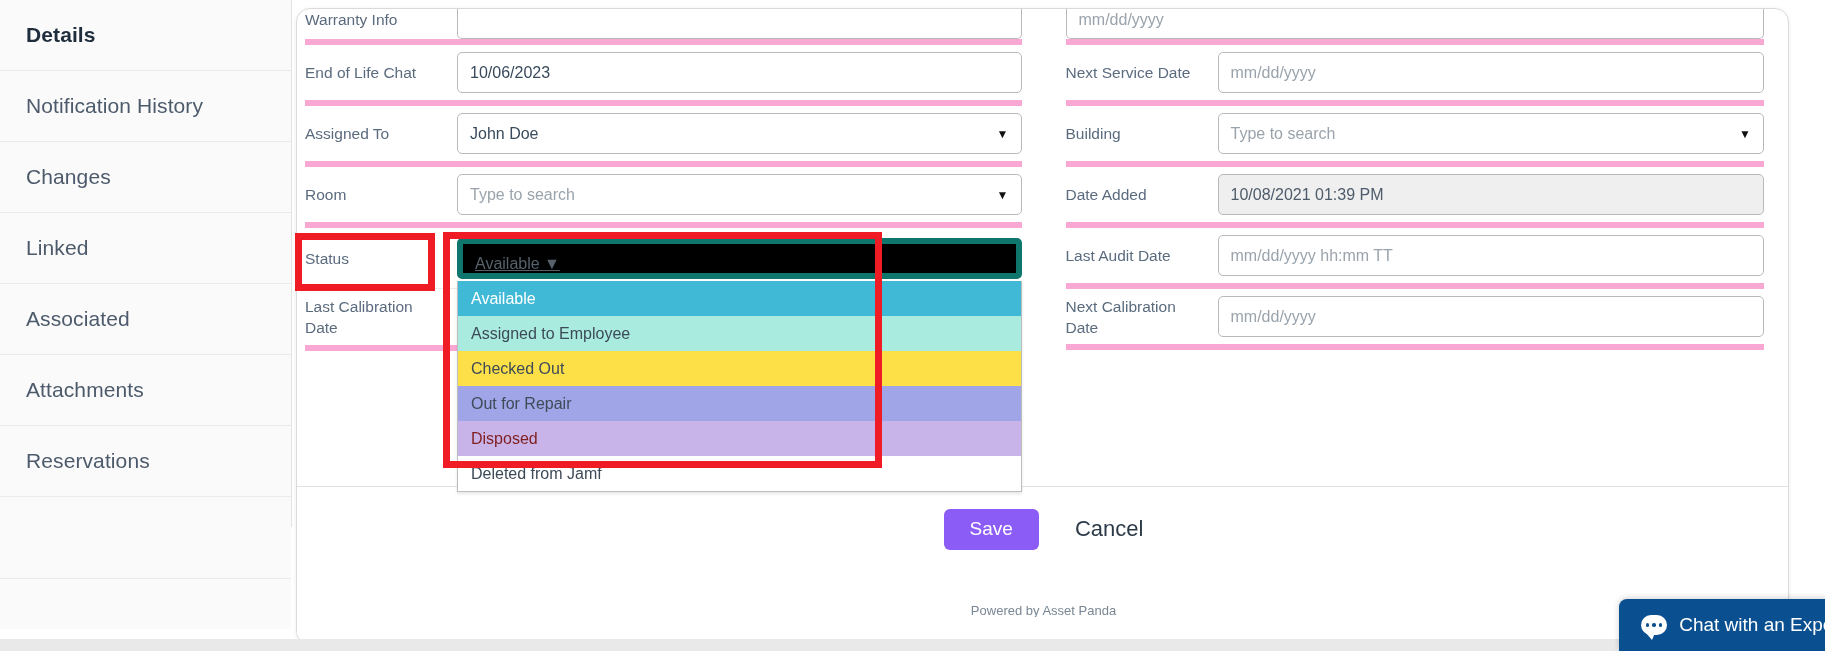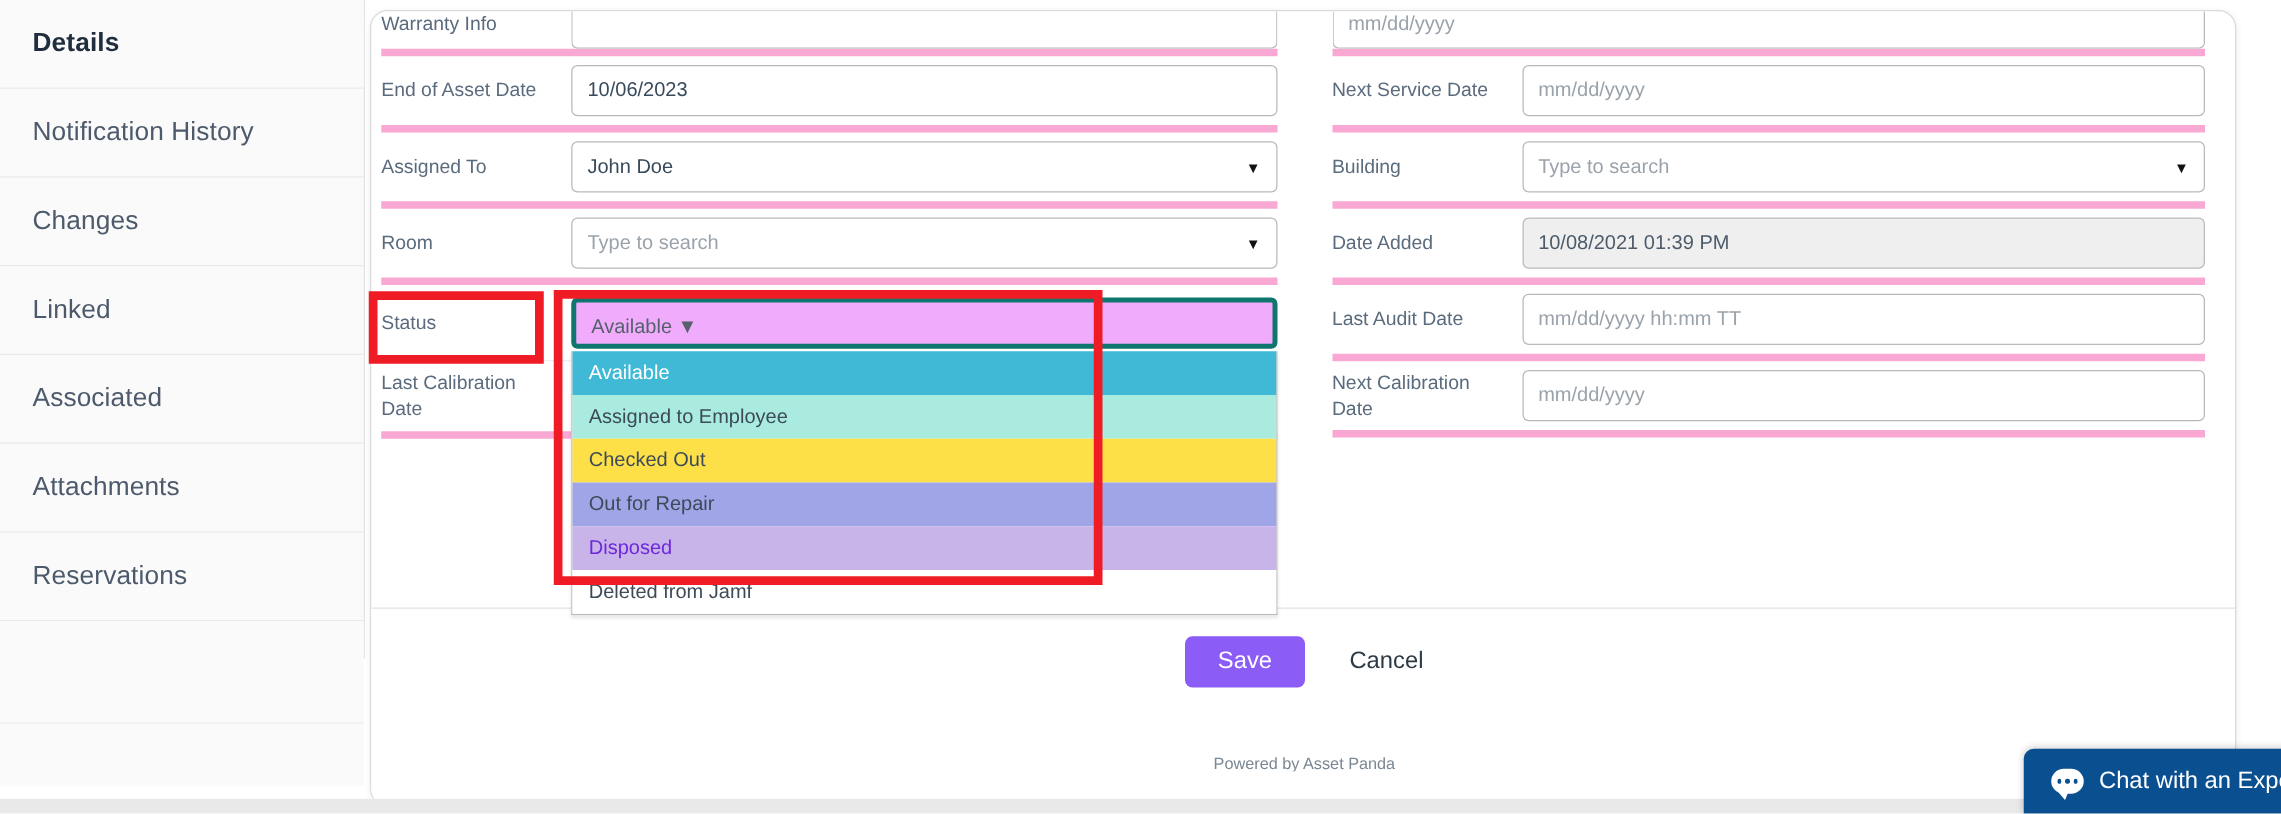--- a/index.html
+++ b/index.html
@@ -135,28 +135,29 @@
     color: #111;
     line-height: 1;
     pointer-events: none;
   }
 
   
   #status-row { border-bottom: 1px solid #eeeeee; }
   #status-select {
     width: 100%;
     height: 41px;
-    border: 4px solid #0f766e;
+    border: 6px solid #0f766e;
     border-radius: 5px;
-    background: #f0abfc;
+    background: #000000;
     font-size: 16px;
     color: #56616c;
     padding: 0 12px;
     line-height: 39px;
     position: relative;
+    text-decoration: underline;
   }
   #status-listbox {
     position: absolute;
     left: 0;
     top: 43px;
     width: 100%;
     background: #ffffff;
     border: 1px solid #bdbdbd;
     border-top: none;
     z-index: 40;
@@ -211,21 +212,21 @@
     font-size: 19px;
     font-family: "Liberation Sans", sans-serif;
     padding: 10px 26px;
     cursor: pointer;
     line-height: 1.1;
   }
   #cancel-btn {
     background: transparent;
     border: none;
     color: #2c3a48;
-    font-size: 19px;
+    font-size: 22px;
     font-family: "Liberation Sans", sans-serif;
     cursor: pointer;
   }
   #powered-by {
     position: absolute;
     left: 0;
     top: 116px;
     width: 100%;
     text-align: center;
     font-size: 13px;
@@ -325,21 +326,21 @@
       <div class="col left">
 
         <div class="frow first">
           <div class="flabel">Warranty Info</div>
           <div class="fctl">
             <div class="inp cut-top"></div>
           </div>
         </div>
 
         <div class="frow">
-          <div class="flabel">End of Asset Date</div>
+          <div class="flabel">End of Life Chat</div>
           <div class="fctl">
             <div class="inp">10/06/2023</div>
           </div>
         </div>
 
         <div class="frow">
           <div class="flabel">Assigned To</div>
           <div class="fctl sel">
             <div class="inp">John Doe</div>
             <span class="caret">▼</span>
@@ -359,21 +360,21 @@
           <div class="fctl">
             <div id="status-select">
               <span>Available</span>
               <span class="caret">▼</span>
             </div>
             <div id="status-listbox">
                 <div class="opt sel-hl" style="background: rgb(63, 185, 214); color: rgb(255, 255, 255);">Available</div>
                 <div class="opt" style="background: rgb(169, 236, 223); color: rgb(61, 74, 87);">Assigned to Employee</div>
                 <div class="opt" style="background: #fde047; color: rgb(61, 74, 87);">Checked Out</div>
                 <div class="opt" style="background: rgb(160, 165, 232); color: rgb(61, 74, 87);">Out for Repair</div>
-                <div class="opt" style="background: rgb(201, 180, 234); color: #6d28d9;">Disposed</div>
+                <div class="opt" style="background: rgb(201, 180, 234); color: #7f1d1d;">Disposed</div>
                 <div class="opt" style="background: rgb(255, 255, 255); color: rgb(61, 74, 87);">Deleted from Jamf</div>
               </div>
           </div>
         </div>
 
         <div class="frow tall">
           <div class="flabel">Last Calibration Date</div>
           <div class="fctl"></div>
         </div>
 

